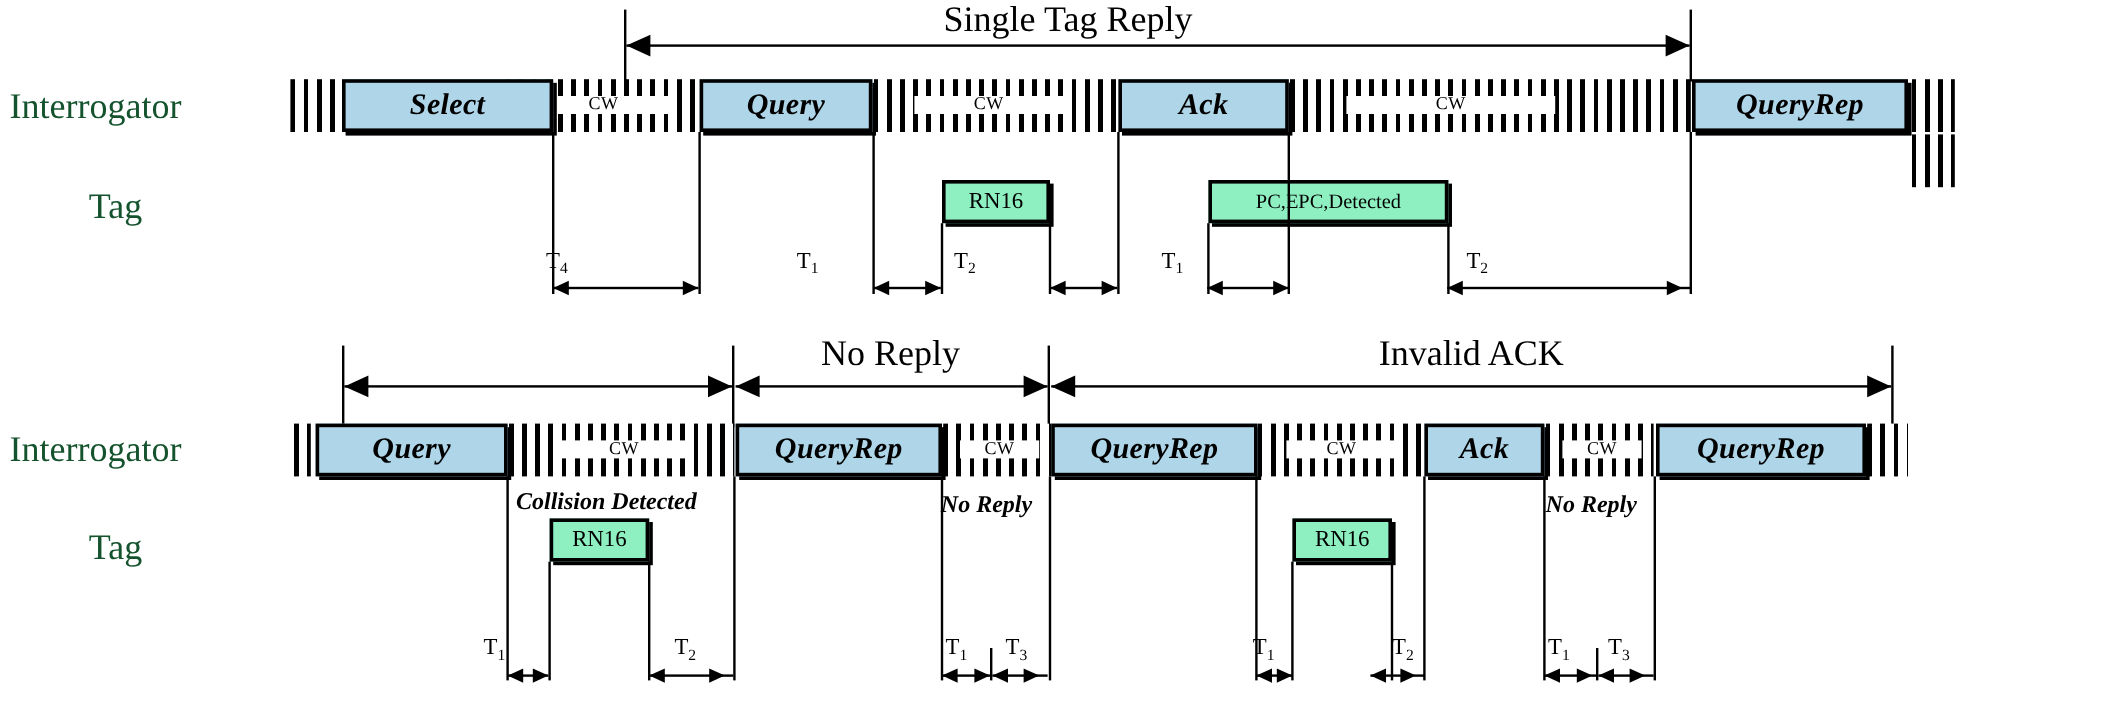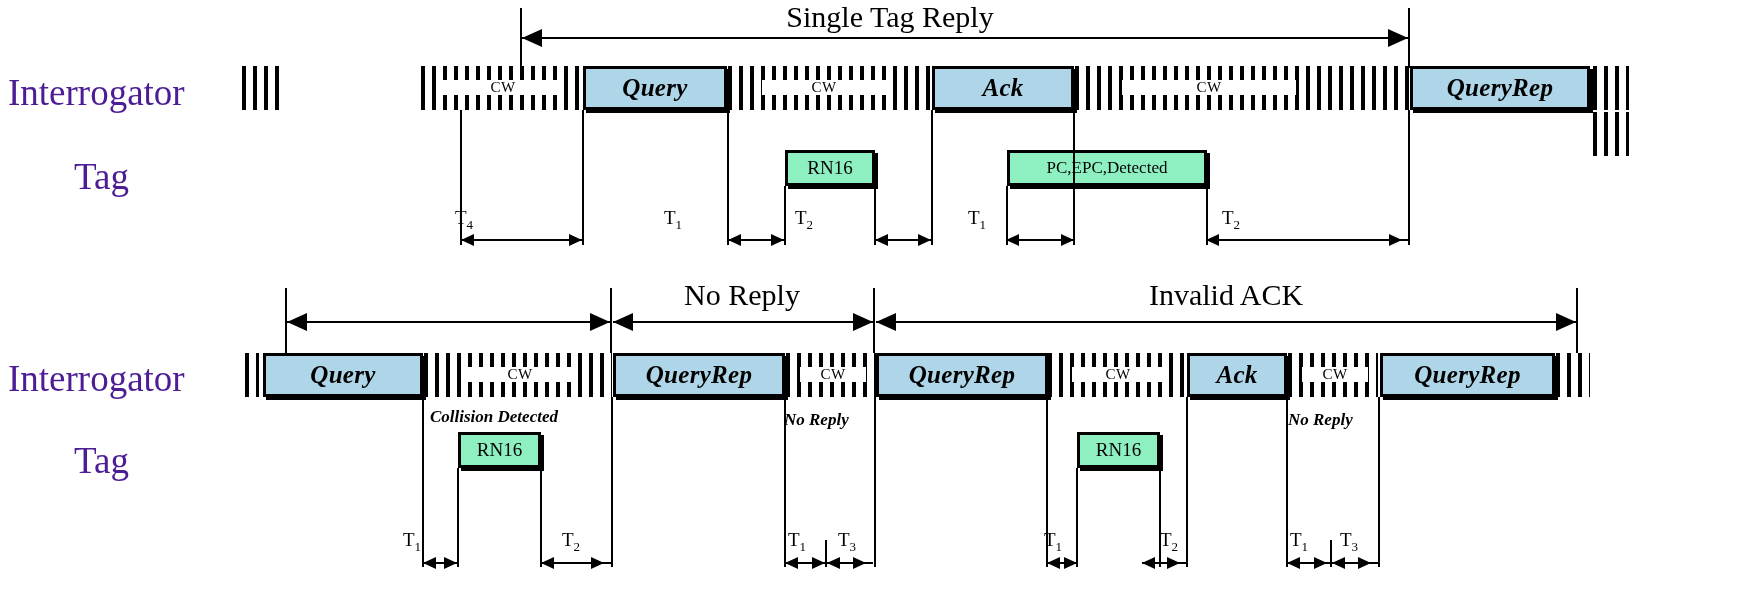--- a/index.html
+++ b/index.html
@@ -5,22 +5,22 @@
   html,body{margin:0;padding:0;background:#fff;}
   body{font-family:"Liberation Serif",serif;}
   #root{position:relative;width:1758px;height:596px;background:#fff;overflow:hidden;}
 
   
   .abs{position:absolute;box-sizing:border-box;}
 
   
   .rowlabel{
     font-family:"Liberation Serif",serif;
-    font-size:37px;
-    color:#4c1d95;
+    font-size:30px;
+    color:#14532d;
     white-space:nowrap;
     line-height:1;
   }
 
   
   .msgbox{
     border:3px solid #000;
     box-shadow:3px 3px 0 #000;
     display:flex;align-items:center;justify-content:center;
     font-family:"Liberation Serif",serif;
@@ -95,21 +95,21 @@
     font-family:"Liberation Serif",serif;
     font-size:19px;color:#000;white-space:nowrap;line-height:1;
   }
   .tlabel sub{font-size:13px;}
 
   
   .note{
     position:absolute;
     font-family:"Liberation Serif",serif;
     font-style:italic;font-weight:bold;
-    font-size:17px;color:#000;white-space:nowrap;line-height:1;
+    font-size:20px;color:#000;white-space:nowrap;line-height:1;
   }
 </style>
 </head>
 <body>
 
 <div id="root">
 
   <div class="spantitle abs" style="left:520px;top:2px;width:740px;">Single Tag Reply</div>
   <div class="sepline" style="left:520px;top:8px;height:60px;"></div>
   <div class="sepline" style="left:1408px;top:8px;height:60px;"></div>
@@ -126,20 +126,21 @@
 
   <div class="cwseg" style="left:728px;top:66px;width:204px;height:44px;"></div>
   <div class="cwlabel" style="left:762px;top:80px;width:120px;">CW</div>
 
   <div class="cwseg" style="left:1075px;top:66px;width:334px;height:44px;"></div>
   <div class="cwlabel" style="left:1122px;top:80px;width:170px;">CW</div>
 
   <div class="barseg" style="left:1593px;top:66px;width:36px;height:44px;"></div>
   <div class="barseg" style="left:1593px;top:112px;width:36px;height:44px;"></div>
 
+  <div class="msgbox box-blue abs" style="left:285px;top:66px;width:176px;height:44px;">Select</div>
   <div class="msgbox box-blue abs" style="left:583px;top:66px;width:144px;height:44px;">Query</div>
   <div class="msgbox box-blue abs" style="left:932px;top:66px;width:142px;height:44px;">Ack</div>
   <div class="msgbox box-blue abs" style="left:1410px;top:66px;width:180px;height:44px;">QueryRep</div>
 
   <div class="rowlabel abs" style="left:74px;top:158px;">Tag</div>
 
   <div class="msgbox box-green tagdata abs" style="left:785px;top:150px;width:90px;height:36px;">RN16</div>
   <div class="msgbox box-green tagdata small abs" style="left:1007px;top:150px;width:200px;height:36px;">PC,EPC,Detected</div>
 
   <div class="vline thin" style="left:460px;top:110px;height:135px;"></div>

